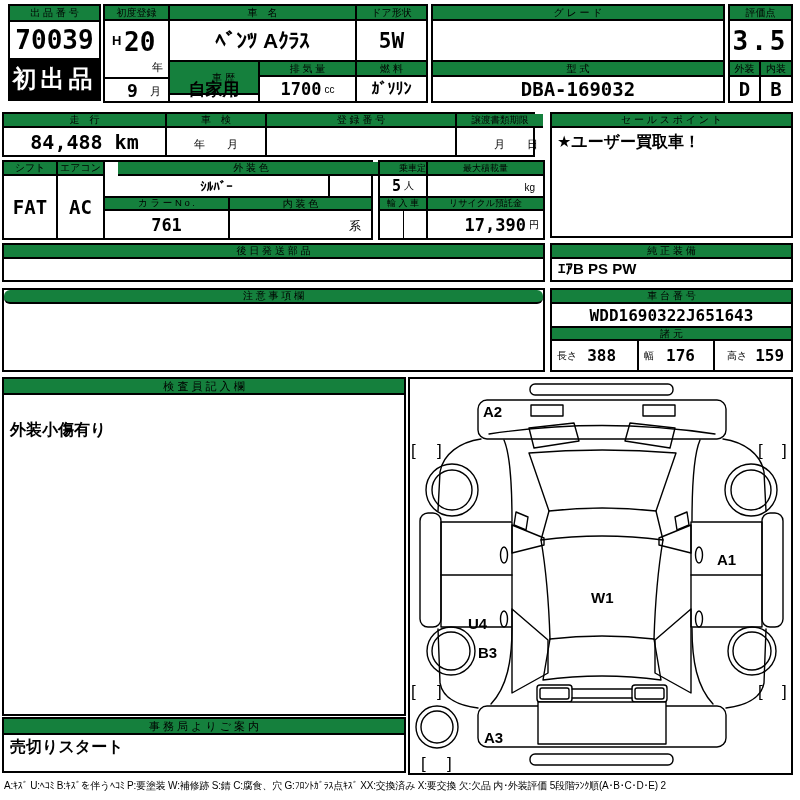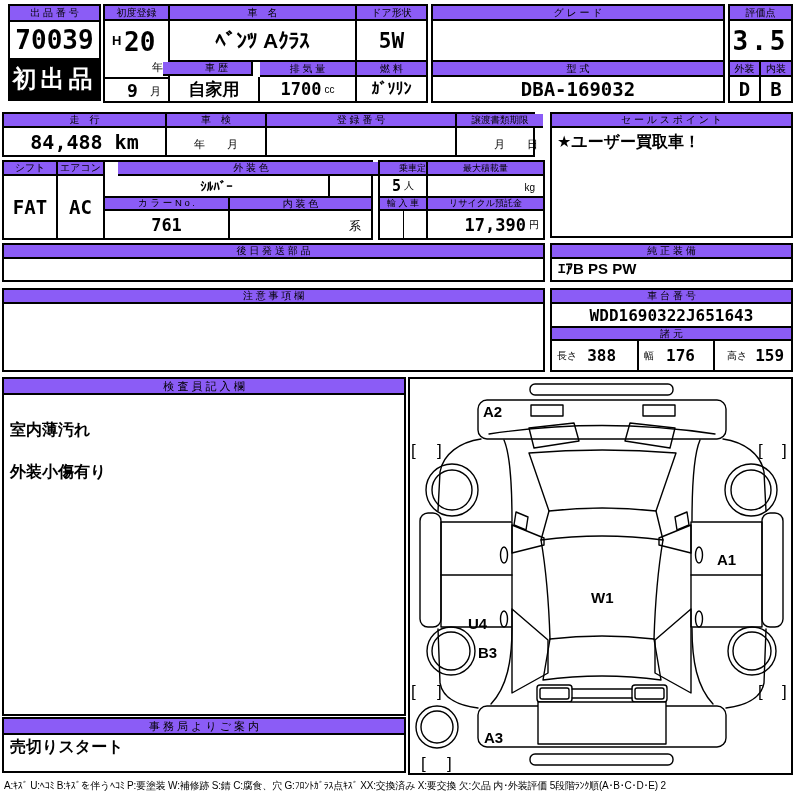--- a/index.html
+++ b/index.html
@@ -3,21 +3,21 @@
 <meta charset="utf-8">
 <style>
   html,body{margin:0;padding:0;background:#fff;}
   #sheet{
     position:relative;width:800px;height:800px;background:#fff;color:#000;
     font-family:"Liberation Sans","DejaVu Sans",sans-serif;
     -webkit-font-smoothing:antialiased;overflow:hidden;
   }
   .box{position:absolute;border:2px solid #000;background:#fff;box-sizing:border-box;}
   .abs{position:absolute;box-sizing:border-box;}
-  .hdr{background:#8b5cf6;display:flex;align-items:center;justify-content:center;
+  .hdr{background:#15803d;display:flex;align-items:center;justify-content:center;
        font-size:10px;border-bottom:2px solid #000;white-space:nowrap;overflow:hidden;}
   .cell{display:flex;align-items:center;justify-content:center;white-space:nowrap;}
   .br{border-right:2px solid #000;}
   .br1{border-right:1px solid #000;}
   .bb{border-bottom:2px solid #000;}
   .num{font-family:"DejaVu Sans Mono","Liberation Mono",monospace;font-weight:bold;}
   .bold{font-weight:bold;}
   .unit{font-size:10px;font-weight:normal;margin-left:3px;}
   .lot-badge{position:absolute;left:0;right:0;bottom:0;height:41px;background:#000;color:#fff;
     display:flex;align-items:center;justify-content:center;font-size:24px;font-weight:bold;letter-spacing:4px;}
@@ -47,21 +47,21 @@
       <span class="abs num" style="left:19px;top:6px;font-size:26px;">20</span>
       <span class="abs" style="right:5px;bottom:2px;font-size:11px;">年</span>
     </div>
     <div class="abs br" style="left:0;top:73px;width:65px;height:22px;">
       <span class="abs num" style="left:22px;top:1px;font-size:18px;">9</span>
       <span class="abs" style="right:7px;bottom:2px;font-size:11px;">月</span>
     </div>
 
     <div class="abs hdr br" style="left:65px;top:0;width:187px;height:15px;">車　名</div>
     <div class="abs cell bold br bb" style="left:65px;top:15px;width:187px;height:41px;font-size:21px;">ﾍﾞﾝﾂ Aｸﾗｽ</div>
-    <div class="abs hdr br" style="left:58px;top:56px;width:90px;height:14px;padding-left:19px;">車 歴</div>
+    <div class="abs hdr br" style="left:65px;top:56px;width:90px;height:33px;padding-left:19px;">車 歴</div>
     <div class="abs cell bold br" style="left:65px;top:71px;width:90px;height:24px;font-size:17px;">自家用</div>
     <div class="abs hdr br" style="left:155px;top:56px;width:97px;height:15px;">排 気 量</div>
     <div class="abs cell br" style="left:155px;top:71px;width:97px;height:24px;">
       <span class="num" style="font-size:17px;">1700</span>
       <span class="unit">cc</span>
     </div>
 
     <div class="abs hdr" style="left:252px;top:0;width:69px;height:15px;">ドア形状</div>
     <div class="abs cell num bb" style="left:252px;top:15px;width:69px;height:41px;font-size:21px;">5W</div>
     <div class="abs hdr" style="left:252px;top:56px;width:69px;height:15px;text-align:right;">燃 料</div>
@@ -136,21 +136,21 @@
     <div class="abs hdr" style="left:0;top:0;width:539px;height:14px;">後 日 発 送 部 品</div>
     <div class="abs" style="left:0;top:14px;width:539px;height:21px;"></div>
   </div>
 
   <div class="box" style="left:550px;top:243px;width:243px;height:39px;">
     <div class="abs hdr" style="left:0;top:0;width:239px;height:14px;">純 正 装 備</div>
     <div class="abs bold" style="left:0;top:14px;width:289px;height:21px;font-size:15px;padding:1px 6px;">ｴｱB PS PW</div>
   </div>
 
   <div class="box" style="left:2px;top:288px;width:543px;height:84px;">
-    <div class="abs hdr" style="left:0;top:0;width:539px;height:14px;">注 意 事 項 欄</div>
+    <div class="abs hdr" style="left:0;top:0;width:539px;height:14px;border-radius:6px;">注 意 事 項 欄</div>
     <div class="abs" style="left:0;top:14px;width:539px;height:66px;"></div>
   </div>
 
   <div class="box" style="left:550px;top:288px;width:243px;height:84px;">
     <div class="abs hdr" style="left:0;top:0;width:239px;height:14px;">車 台 番 号</div>
     <div class="abs cell num bb" style="left:0;top:14px;width:239px;height:24px;font-size:16px;">WDD1690322J651643</div>
     <div class="abs hdr" style="left:0;top:38px;width:239px;height:13px;">諸 元</div>
     <div class="abs cell br" style="left:0;top:51px;width:87px;height:29px;justify-content:flex-start;padding-left:5px;">
       <span style="font-size:10px;">長さ</span>
       <span class="num" style="font-size:16px;margin-left:10px;">388</span>
@@ -161,21 +161,20 @@
     </div>
     <div class="abs cell" style="left:163px;top:51px;width:76px;height:29px;justify-content:flex-start;padding-left:12px;">
       <span style="font-size:10px;">高さ</span>
       <span class="num" style="font-size:16px;margin-left:8px;">159</span>
     </div>
   </div>
 
   <div class="box" style="left:2px;top:377px;width:404px;height:339px;">
     <div class="abs hdr" style="left:0;top:0;width:400px;height:16px;font-size:11px;">検 査 員 記 入 欄</div>
     <div class="abs freeform" style="left:0;top:16px;width:400px;height:319px;font-size:16px;">
-      <div>室内薄汚れ</div>
       <div>外装小傷有り</div>
     </div>
   </div>
 
   <div class="box" style="left:2px;top:717px;width:404px;height:56px;">
     <div class="abs hdr" style="left:0;top:0;width:400px;height:16px;font-size:11px;">事 務 局 よ り ご 案 内</div>
     <div class="abs bold" style="left:0;top:16px;width:400px;height:36px;font-size:16px;padding:2px 6px;">売切りスタート</div>
   </div>
 
   <div class="box" style="left:408px;top:377px;width:385px;height:398px;">

